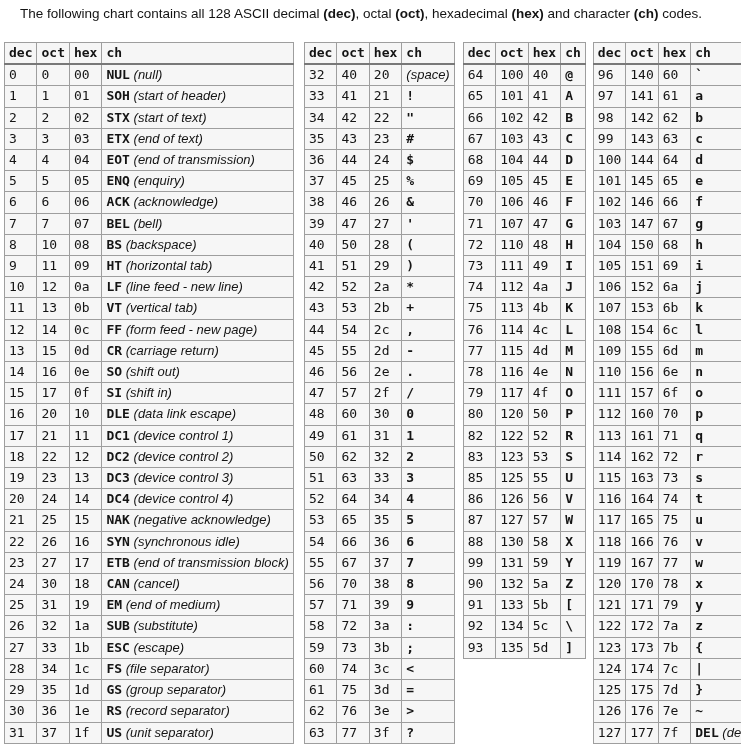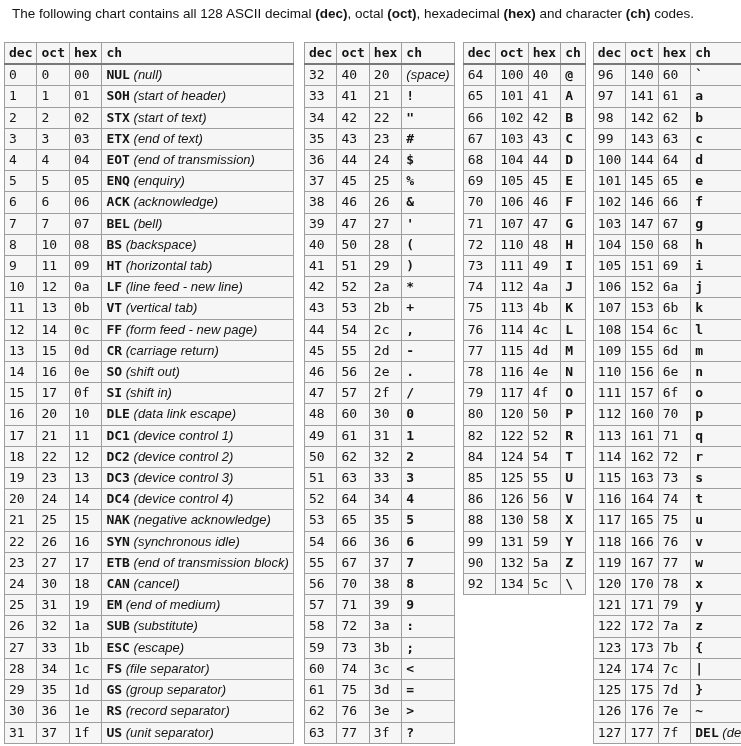--- a/index.html
+++ b/index.html
@@ -1,18 +1,18 @@
 <!DOCTYPE html>
 <html><head>
 <meta charset="utf-8">
 <style>
   html, body { margin: 0; padding: 0; background: #ffffff; }
   body { font-family: "Liberation Sans", sans-serif; color: #141414; }
   .page { padding: 3px 2px 2px 4px; width: 735px; }
-  .intro { margin: 2px 0 20px 8px; font-size: 13.5px; line-height: 17px; white-space: nowrap; }
+  .intro { margin: 2px 0 20px 16px; font-size: 13.5px; line-height: 17px; white-space: nowrap; }
   .intro b { font-weight: bold; }
   .tables { display: flex; align-items: flex-start; }
   table.ascii { border-collapse: collapse; table-layout: fixed; background: #f6f6f6; }
   table.ascii:nth-child(1) { margin-right: 10px; }
   table.ascii:nth-child(2) { margin-right: 8px; }
   table.ascii:nth-child(3) { margin-right: 7px; }
   table.ascii th, table.ascii td {
     border: 1px solid #9e9e9e;
     padding: 2px 4px;
     font-family: "DejaVu Sans Mono", monospace;
@@ -576,60 +576,78 @@
             <td>50</td>
             <td><span class="chb">P</span></td>
           </tr>
           <tr>
             <td>82</td>
             <td>122</td>
             <td>52</td>
             <td><span class="chb">R</span></td>
           </tr>
           <tr>
-            <td>84</td>
-            <td>124</td>
-            <td>54</td>
-            <td><span class="chb">T</span></td>
+            <td>83</td>
+            <td>123</td>
+            <td>53</td>
+            <td><span class="chb">S</span></td>
           </tr>
           <tr>
             <td>85</td>
             <td>125</td>
             <td>55</td>
             <td><span class="chb">U</span></td>
           </tr>
           <tr>
             <td>86</td>
             <td>126</td>
             <td>56</td>
             <td><span class="chb">V</span></td>
           </tr>
           <tr>
+            <td>87</td>
+            <td>127</td>
+            <td>57</td>
+            <td><span class="chb">W</span></td>
+          </tr>
+          <tr>
             <td>88</td>
             <td>130</td>
             <td>58</td>
             <td><span class="chb">X</span></td>
           </tr>
           <tr>
             <td>99</td>
             <td>131</td>
             <td>59</td>
             <td><span class="chb">Y</span></td>
           </tr>
           <tr>
             <td>90</td>
             <td>132</td>
             <td>5a</td>
             <td><span class="chb">Z</span></td>
           </tr>
           <tr>
+            <td>91</td>
+            <td>133</td>
+            <td>5b</td>
+            <td><span class="chb">[</span></td>
+          </tr>
+          <tr>
             <td>92</td>
             <td>134</td>
             <td>5c</td>
             <td><span class="chb">\</span></td>
+          </tr>
+          <tr>
+            <td>93</td>
+            <td>135</td>
+            <td>5d</td>
+            <td><span class="chb">]</span></td>
           </tr>
         </tbody>
       </table>
     <table class="ascii t4">
       <colgroup>
           <col class="c1">
           <col class="c2">
           <col class="c3">
           <col class="c4">
         </colgroup>

